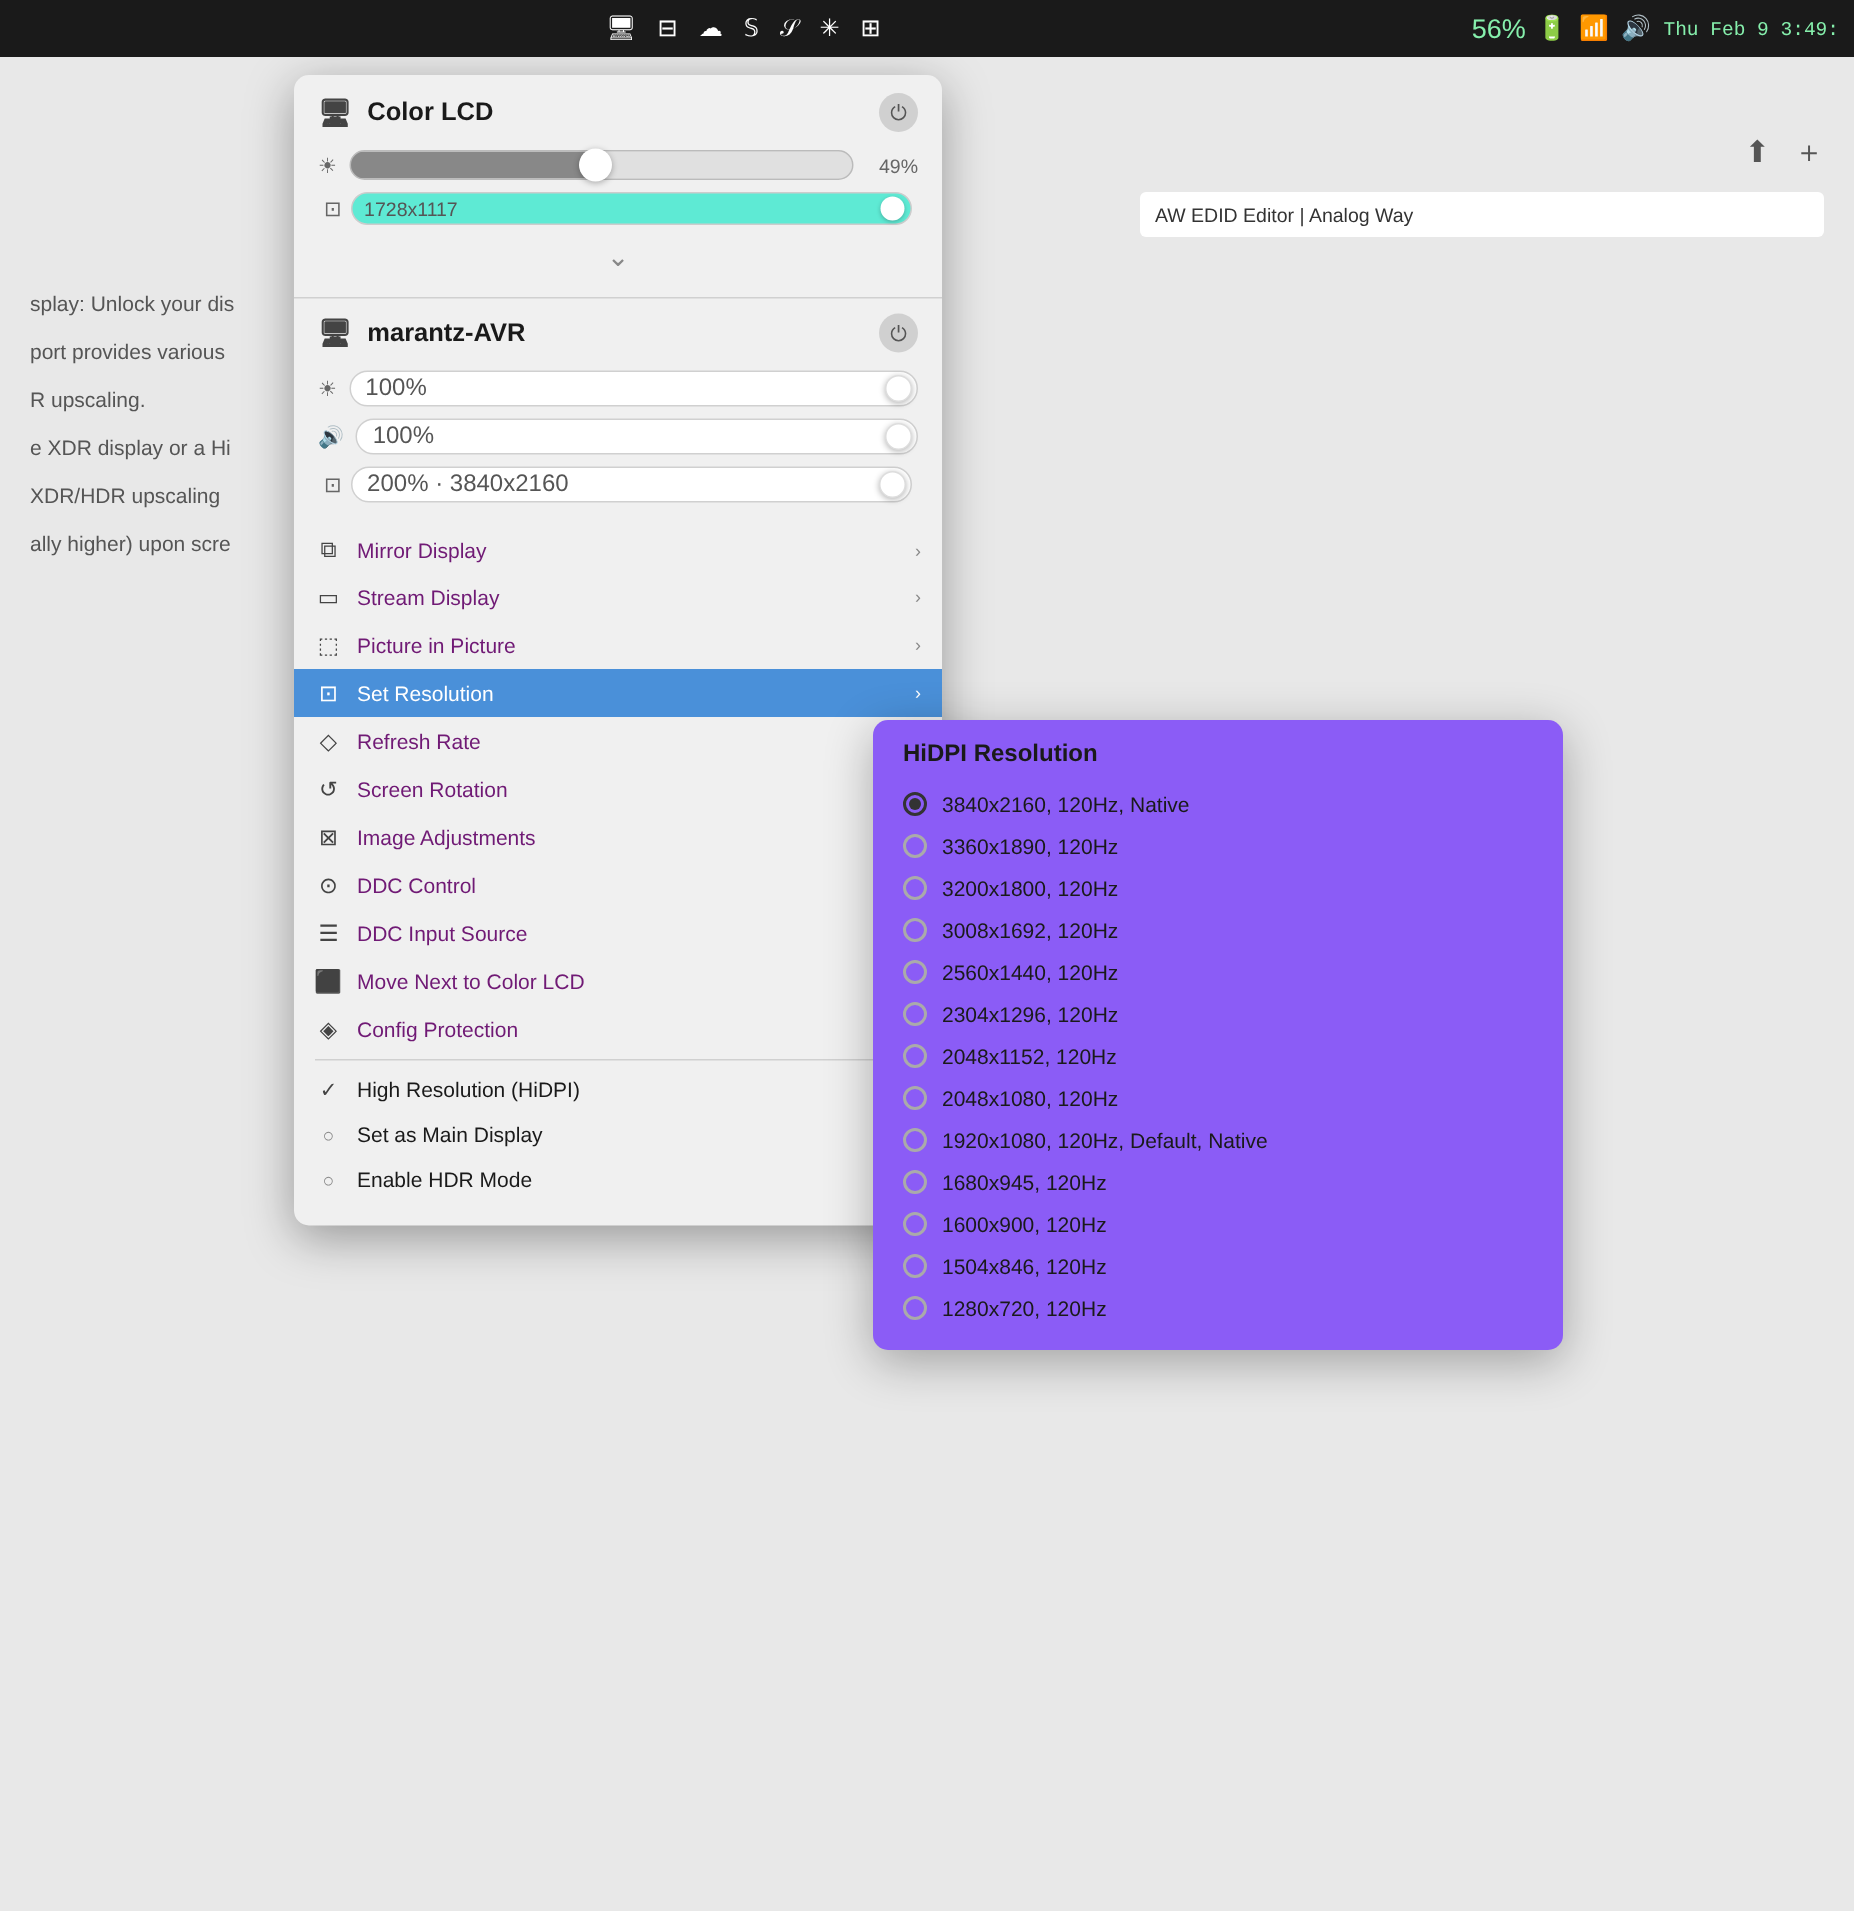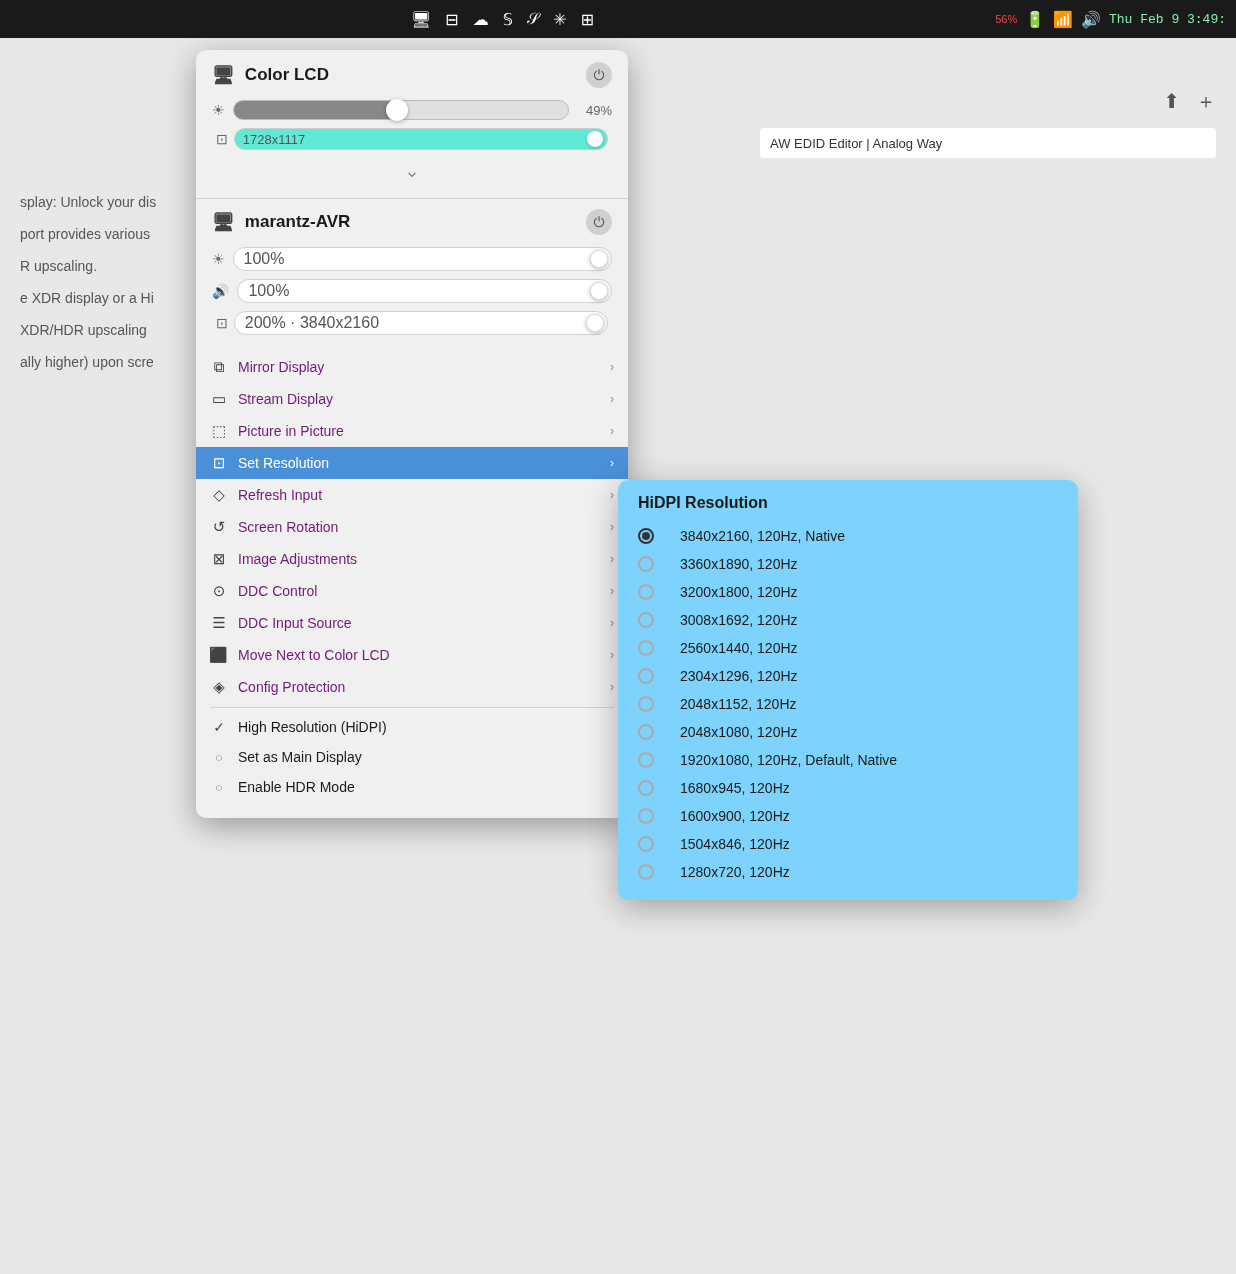--- a/index.html
+++ b/index.html
@@ -35,21 +35,21 @@
       font-size: 16px;
     }
     .menubar-right {
       display: flex;
       align-items: center;
       gap: 8px;
       color: white;
       font-size: 13px;
       margin-left: auto;
     }
-    .battery-text { font-size: 11px; color: #ef4444; }
+    .battery-text { font-size: 18px; color: #86efac; }
     .menubar-time { font-size: 13px; color: #86efac; font-weight: 500; font-family: Liberation Mono, monospace; }
 
     
     .bg-content {
       position: absolute;
       top: 38px; left: 0; right: 0; bottom: 0;
       background: #e8e8e8;
     }
     .bg-toolbar {
       position: absolute;
@@ -298,41 +298,41 @@
       color: #888;
       flex-shrink: 0;
       margin-right: 8px;
       text-align: center;
     }
 
     
     .submenu-panel {
       position: absolute;
       top: 480px;
-      left: 618px;
+      left: 582px;
       width: 460px;
-      background: #7dd3fc;
+      background: #8b5cf6;
       border-radius: 10px;
       box-shadow: 0 8px 32px rgba(0,0,0,0.3);
       z-index: 60;
       padding: 14px 0 14px 0;
     }
     .submenu-title {
       font-size: 16px;
       font-weight: 700;
       color: #1a1a1a;
       padding: 0 20px 10px;
     }
     .submenu-item {
       display: flex;
       padding: 6px 20px;
       cursor: pointer;
       font-size: 14px;
       color: #1a1a1a;
-      gap: 26px;
+      gap: 10px;
     }
     .radio-outer {
       width: 16px;
       height: 16px;
       border-radius: 50%;
       border: 2px solid #888;
       flex-shrink: 0;
       display: flex;
       align-items: center;
       justify-content: center;
@@ -502,21 +502,21 @@
       <span class="menu-item-label">Picture in Picture</span>
       <span class="menu-item-chevron">›</span>
     </div>
     <div class="menu-item active">
       <span class="menu-item-icon">⊡</span>
       <span class="menu-item-label">Set Resolution</span>
       <span class="menu-item-chevron">›</span>
     </div>
     <div class="menu-item">
       <span class="menu-item-icon">◇</span>
-      <span class="menu-item-label">Refresh Input</span>
+      <span class="menu-item-label">Refresh Rate</span>
       <span class="menu-item-chevron">›</span>
     </div>
     <div class="menu-item">
       <span class="menu-item-icon">↺</span>
       <span class="menu-item-label">Screen Rotation</span>
       <span class="menu-item-chevron">›</span>
     </div>
     <div class="menu-item">
       <span class="menu-item-icon">⊠</span>
       <span class="menu-item-label">Image Adjustments</span>

